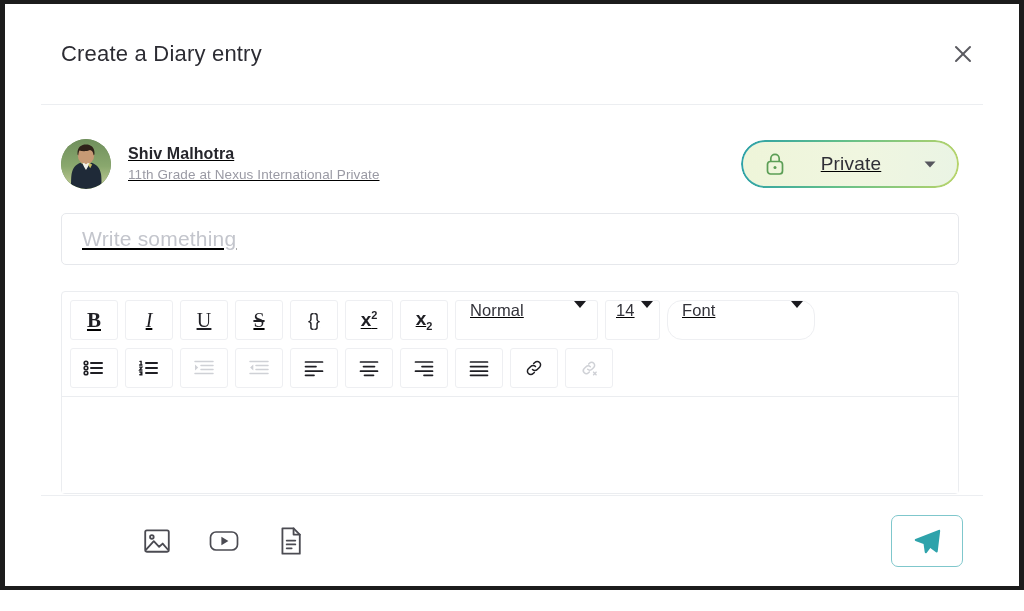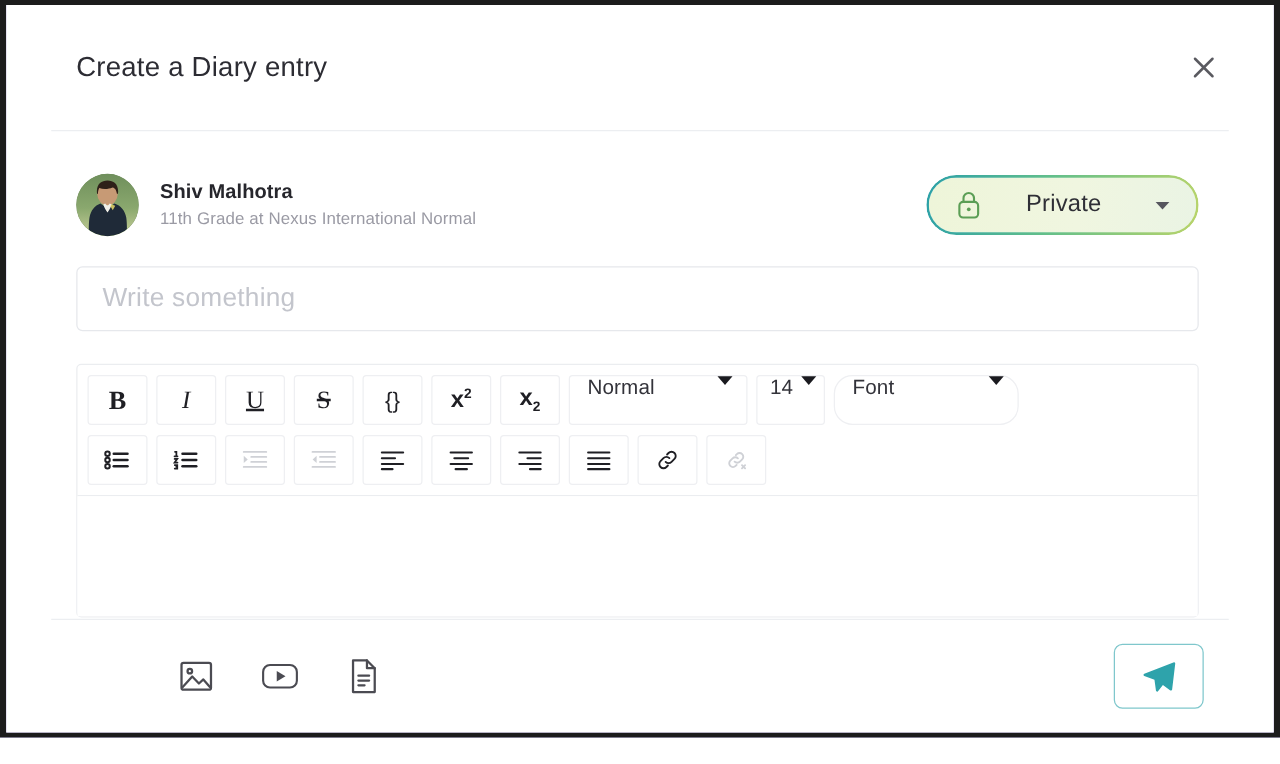--- a/index.html
+++ b/index.html
@@ -5,21 +5,21 @@
   * { box-sizing: border-box; margin: 0; padding: 0; }
   html, body {
     width: 1024px; height: 611px;
     background: #ffffff;
     font-family: "Liberation Sans", sans-serif;
     overflow: hidden;
   }
   .screen {
     position: relative;
     width: 1024px; height: 590px;
-    background: #c4b5fd;
+    background: #fdba74;
     border: 4px solid #1c1c1c;
     border-left-width: 5px;
     border-right-width: 5px;
   }
   .dialog {
     position: absolute;
     left: 0; top: 0; right: 0; bottom: 0;
     background: #ffffff;
     display: flex; flex-direction: column;
   }
@@ -50,20 +50,21 @@
     height: 1px;
     background: #eceef1;
     margin: 0 36px;
     flex: 0 0 auto;
   }
 
   
   .body {
     flex: 1 1 auto;
     padding: 30px 60px 0 56px;
+    text-decoration: underline;
   }
 
   .user-row {
     display: flex; align-items: center;
     height: 58px;
     margin-bottom: 20px;
   }
   .avatar {
     width: 50px; height: 50px;
     border-radius: 50%;
@@ -283,21 +284,21 @@
             <ellipse cx="25" cy="16" rx="8.2" ry="9.4" fill="#c79a75"></ellipse>
             <path d="M16.5 14c0-6 3.8-8.6 8.5-8.6S33.5 8 33.5 14c0 1.6-.4 2.6-.9 2.2-.6-2.6-1-4.6-3.6-5.2-3 1.4-7.6 1.6-10.6.4-.8 1.4-1 3.4-1.1 4.8-.5.4-.8-.6-.8-2.2z" fill="#2e2119"></path>
             <path d="M19.4 23.8c1.8 1.6 3.6 2.5 5.6 2.5s3.8-.9 5.6-2.5c5 1.6 8.4 5.6 9.4 11.2.5 3 .6 7.4.6 15H10c0-7.6.1-12 .6-15 1-5.6 4.1-9.6 8.8-11.2z" fill="#1f2a38"></path>
             <path d="M21.6 24.6c1.1 2.8 2 4.6 3.4 6.4 1.4-1.8 2.3-3.6 3.4-6.4l-1.6-.8c-.6 1-1.1 1.4-1.8 1.4s-1.2-.4-1.8-1.4z" fill="#f2f0e8"></path>
             <path d="M28 24.3l3.2 1.3-2 3.6-1.9-3.3z" fill="#e8d96a" opacity=".85"></path>
           </g>
         </svg>
       </div>
       <div class="user-meta">
         <div class="user-name">Shiv Malhotra</div>
-        <div class="user-sub">11th Grade at Nexus International Normal</div>
+        <div class="user-sub">11th Grade at Nexus International Private</div>
       </div>
       <div class="privacy-pill">
         <span class="lock-icon">
           <svg width="24" height="26" viewBox="0 0 24 26" fill="none" stroke="currentColor" stroke-width="1.7">
             <rect x="4.5" y="10.5" width="15" height="12.5" rx="3"></rect>
             <path d="M7.8 10.5V7.6a4.2 4.2 0 0 1 8.4 0v2.9"></path>
             <circle cx="12" cy="16.4" r="1.5" fill="currentColor" stroke="none"></circle>
           </svg>
         </span>
         <span class="privacy-label">Private</span>

